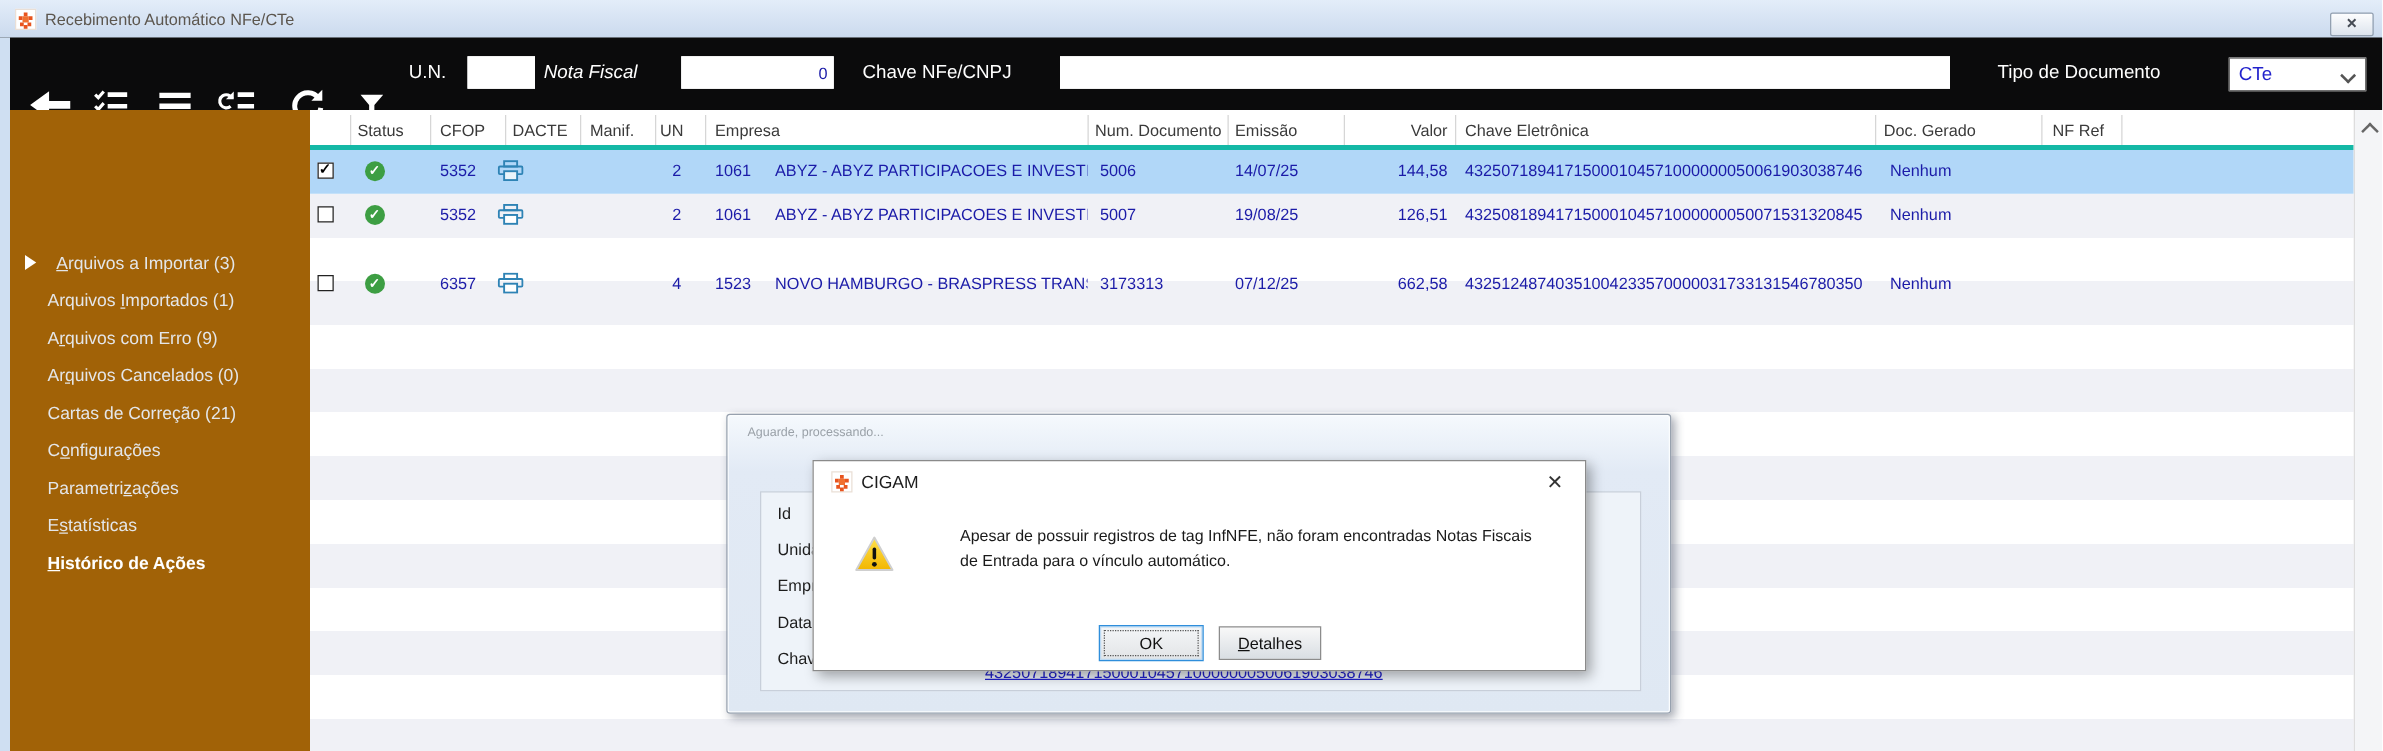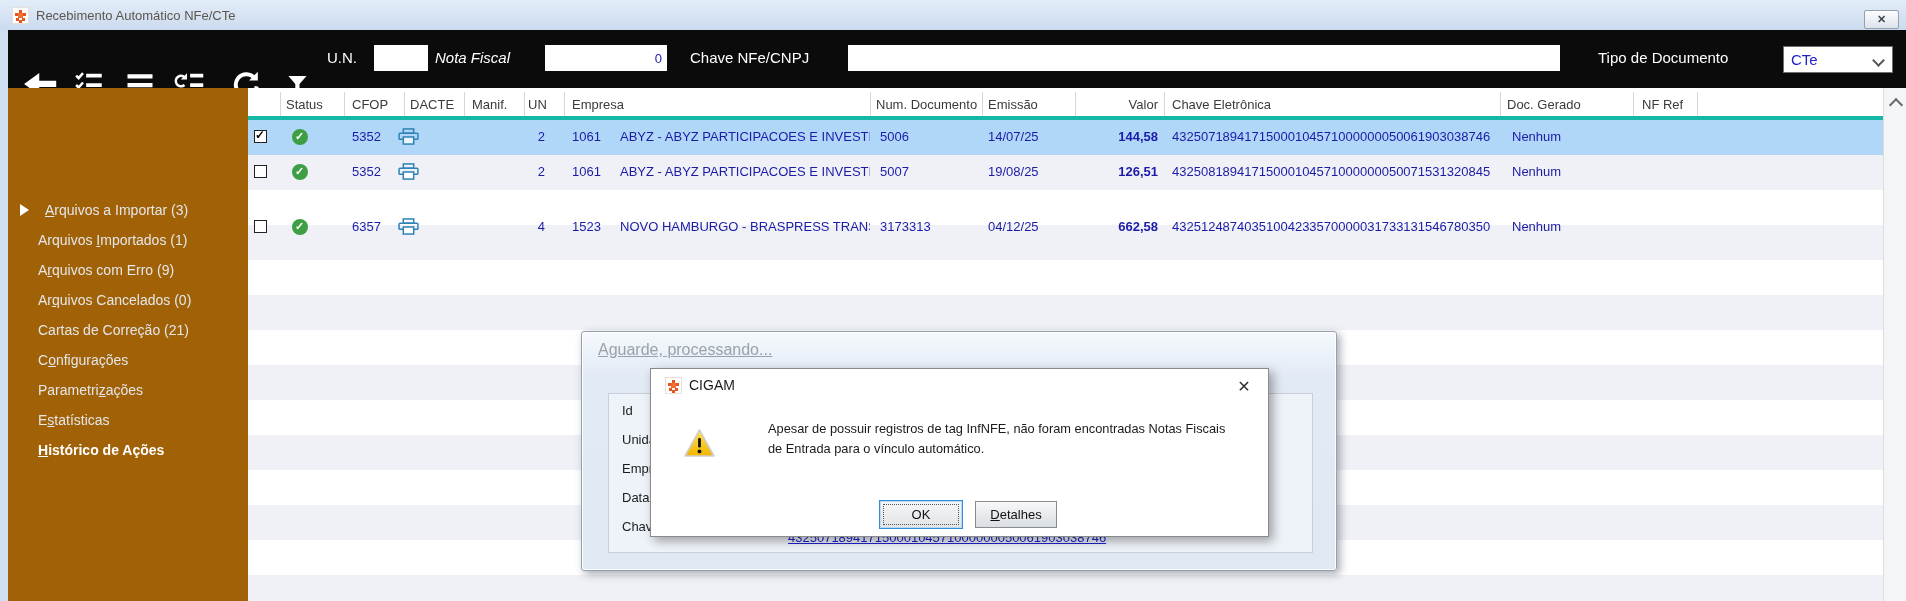--- a/index.html
+++ b/index.html
@@ -50,33 +50,33 @@
   .cb.checked::after{content:"\2713";position:absolute;left:0px;top:-3px;font-size:12px;font-weight:bold;color:#000;}
   .status-ic{position:absolute;left:44px;top:9px;width:16px;height:16px;border-radius:50%;background:#3d9e43;}
   .status-ic::after{content:"\2713";position:absolute;left:3px;top:1px;font-size:11px;font-weight:bold;color:#fff;}
   .printer{position:absolute;left:150px;top:8px;}
   .c-cfop{left:104px;}
   .c-un{left:260px;width:37px;text-align:right;}
   .c-empcod{left:324px;}
   .c-emp{left:372px;width:250px;overflow:hidden;}
   .c-num{left:632px;}
   .c-emi{left:740px;}
-  .c-val{left:812px;width:98px;text-align:right;font-weight:bold;}
+  .c-val{left:812px;width:98px;text-align:right;}
   .c-chave{left:924px;letter-spacing:0;}
   .c-doc{left:1264px;}
   .vscroll{position:absolute;left:1883px;top:88px;width:23px;height:513px;background:#f4f5f7;
     border-left:1px solid #ddd;box-sizing:border-box;}
   .chev-up{position:absolute;left:7px;top:12px;width:8px;height:8px;border-left:2px solid #666;
     border-top:2px solid #666;transform:rotate(45deg);}
   
   .aguarde{position:absolute;left:581px;top:331px;width:756px;height:240px;
     background:linear-gradient(180deg,#f5f9fd,#e2eaf5 45px,#dfe8f3);
     border:1px solid #97a1ae;border-radius:3px;box-sizing:border-box;
     box-shadow:3px 3px 8px rgba(50,60,80,.45), inset 0 0 0 1px #fbfdfe;z-index:10;}
-  .aguarde .wtitle{position:absolute;left:16px;top:9px;font-size:16px;color:#9aa1a8;text-decoration:underline;}
+  .aguarde .wtitle{position:absolute;left:16px;top:9px;font-size:10px;color:#9aa1a8;}
   .groupbox{position:absolute;left:26px;top:61px;width:705px;height:160px;background:#eef3f9;
     border:1px solid #c8cfda;box-sizing:border-box;}
   .fld{position:absolute;left:40px;font-size:13px;color:#1c1c1c;white-space:nowrap;}
   .chave-proc{position:absolute;left:206px;top:198px;font-size:13px;color:#2222cc;
     text-decoration:underline;white-space:nowrap;}
   
   .cigam{position:absolute;left:650px;top:368px;width:619px;height:169px;background:#fff;
     border:1px solid #8a8a8a;box-sizing:border-box;box-shadow:4px 4px 10px rgba(0,0,0,.35);z-index:20;}
   .cigam .dlg-icon{position:absolute;left:14px;top:8px;}
   .cigam .dlg-title{position:absolute;left:38px;top:8px;font-size:14px;color:#1c1c1c;}
@@ -245,21 +245,21 @@
       <span class="cell c-cfop">6357</span>
       <svg class="printer" width="21" height="17" viewBox="0 0 22 18">
         <rect x="5.5" y="1" width="11" height="4.5" fill="none" stroke="#2e83b5" stroke-width="1.6"></rect>
         <rect x="1" y="5.5" width="20" height="6.5" rx="1" fill="none" stroke="#2e83b5" stroke-width="1.6"></rect>
         <rect x="5.5" y="9.5" width="11" height="7.5" fill="#fff" stroke="#2e83b5" stroke-width="1.6"></rect>
       </svg>
       <span class="cell c-un">4</span>
       <span class="cell c-empcod">1523</span>
       <span class="cell c-emp">NOVO HAMBURGO - BRASPRESS TRANSPORTE</span>
       <span class="cell c-num">3173313</span>
-      <span class="cell c-emi">04/12/25</span>
+      <span class="cell c-emi">07/12/25</span>
       <span class="cell c-val">662,58</span>
       <span class="cell c-chave">43251248740351004233570000031733131546780350</span>
       <span class="cell c-doc">Nenhum</span>
     </div>
   </div>
 
   <div class="vscroll">
     <span class="chev-up"></span>
   </div>
 

